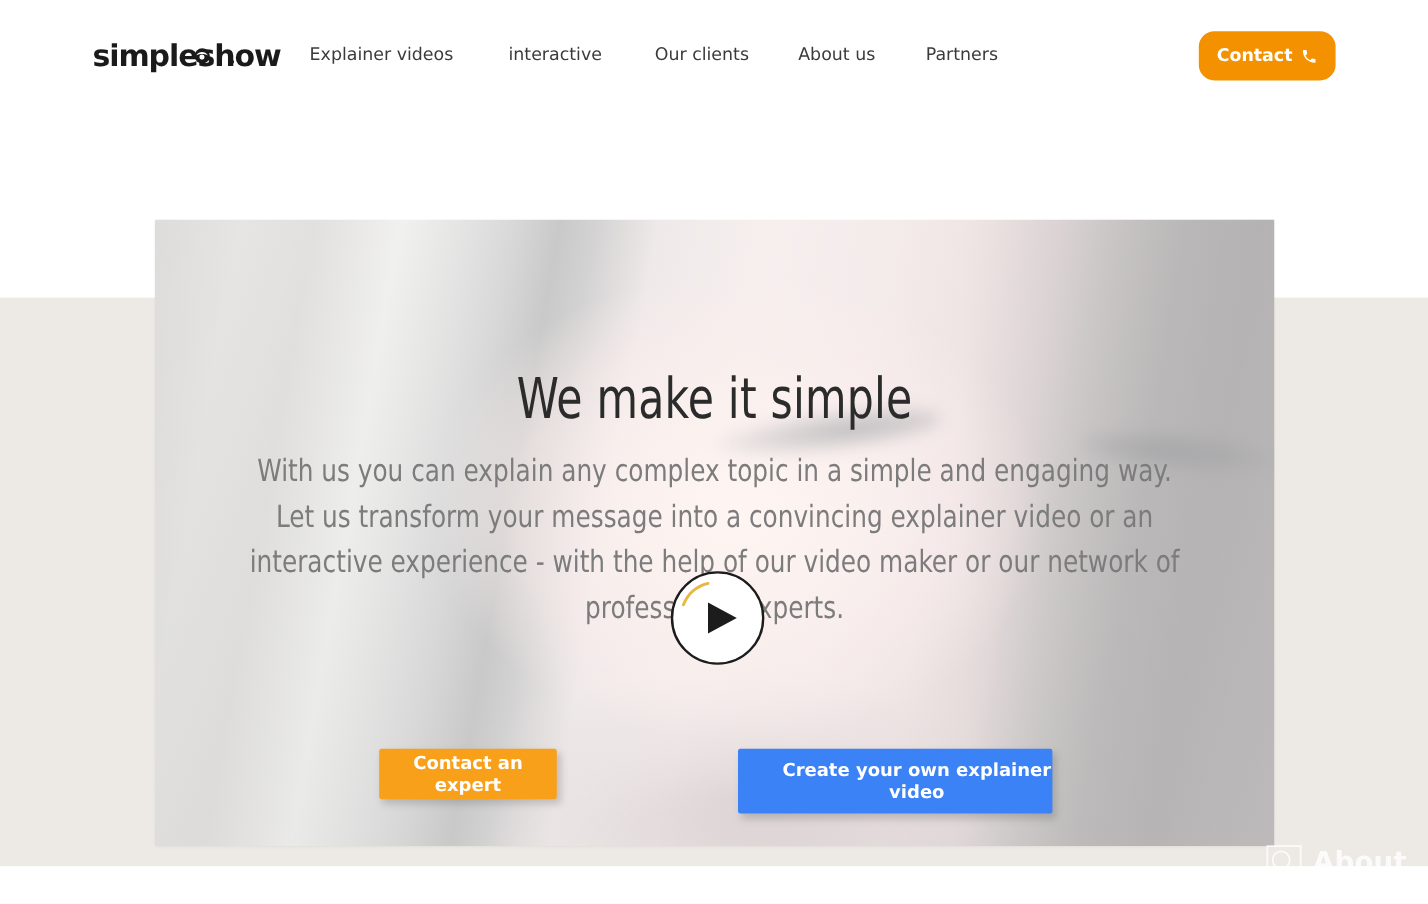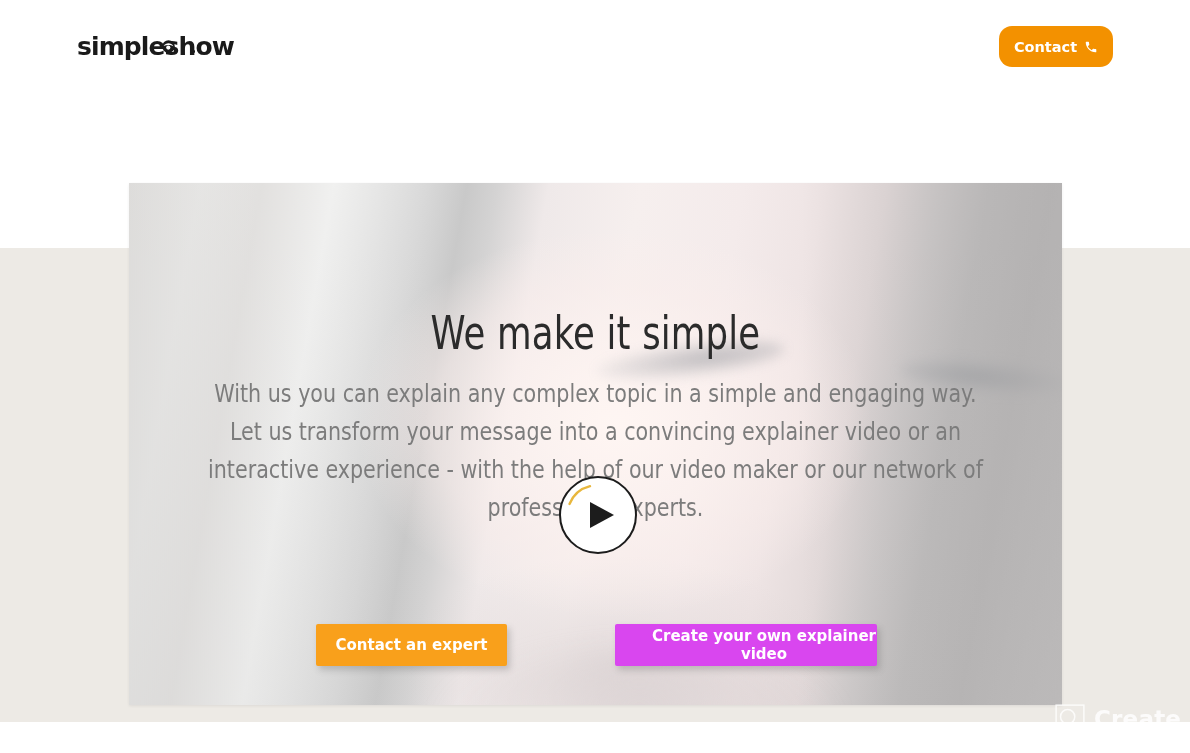--- a/index.html
+++ b/index.html
@@ -291,31 +291,31 @@
     font-weight: 700;
     cursor: pointer;
     display: flex;
     align-items: center;
     justify-content: center;
     padding: 0;
   }
   .cta-orange {
     left: 187px;
     top: 441px;
-    width: 191px;
+    width: 148px;
     height: 42px;
     background: #f9a01b;
     box-shadow: 3px 4px 6px rgba(80,80,80,0.25);
   }
   .cta-teal {
     left: 486px;
     top: 441px;
     width: 262px;
-    height: 42px;
-    background: #d946ef;
+    height: 54px;
+    background: #3b82f6;
     box-shadow: 3px 4px 6px rgba(80,80,80,0.25);
     padding-left: 36px;
   }
 
   
   .watermark {
     position: absolute;
     left: 1055px;
     top: 704px;
     display: flex;
@@ -348,20 +348,27 @@
     <div class="logo">
       <span class="logo-text">simpleshow</span>
       <svg class="logo-eye" viewBox="0 0 13 13">
         <circle cx="6.5" cy="6.5" r="6.3" fill="#1a1a1a"></circle>
         <path d="M1.6 6.0 C4.0 2.4 9.0 2.4 11.4 6.2 C8.6 4.4 4.6 4.6 1.6 6.0 Z" fill="#ffffff"></path>
         <circle cx="6.3" cy="7.6" r="2.1" fill="#ffffff"></circle>
       </svg>
       <span class="logo-dot"></span>
     </div>
 
+    <nav class="nav">
+      <span class="nav-item nav-sp1">Explainer videos</span>
+      <span class="nav-item nav-sp2">interactive</span>
+      <span class="nav-item nav-sp3">Our clients</span>
+      <span class="nav-item nav-sp4">About us</span>
+      <span class="nav-item">Partners</span>
+    </nav>
 
     <button class="contact-btn">
       <span>Contact</span>
       <svg class="phone-icon" viewBox="0 0 24 24">
         <path fill="#ffffff" d="M6.6 10.8c1.4 2.8 3.8 5.1 6.6 6.6l2.2-2.2c.3-.3.7-.4 1-.2 1.2.4 2.4.6 3.7.6.6 0 1 .4 1 1V20c0 .6-.4 1-1 1C10.6 21 3 13.4 3 4c0-.6.4-1 1-1h3.5c.6 0 1 .4 1 1 0 1.3.2 2.5.6 3.7.1.3 0 .7-.2 1l-2.3 2.1z"></path>
       </svg>
     </button>
   </div>
 
   <div class="hero">
@@ -396,16 +403,16 @@
     </div>
   </div>
 
   <div class="watermark">
     <svg class="wm-icon" viewBox="0 0 32 32">
       <rect x="1.2" y="1.2" width="29.6" height="29.6" fill="none" stroke="#ffffff" stroke-width="1.6" opacity="0.8"></rect>
       <circle cx="13.5" cy="13.5" r="7.6" fill="none" stroke="#ffffff" stroke-width="1.6" opacity="0.8"></circle>
       <path d="M18.9 18.9 L29.6 29.6" stroke="#ffffff" stroke-width="1.6" opacity="0.8"></path>
       <path d="M23.2 30.8 L30.8 23.2 L30.8 30.8 Z" fill="none" stroke="#ffffff" stroke-width="1.6" opacity="0.8"></path>
     </svg>
-    <span class="wm-text">Create</span>
+    <span class="wm-text">About</span>
   </div>
 
 </div>
 
 </body></html>

